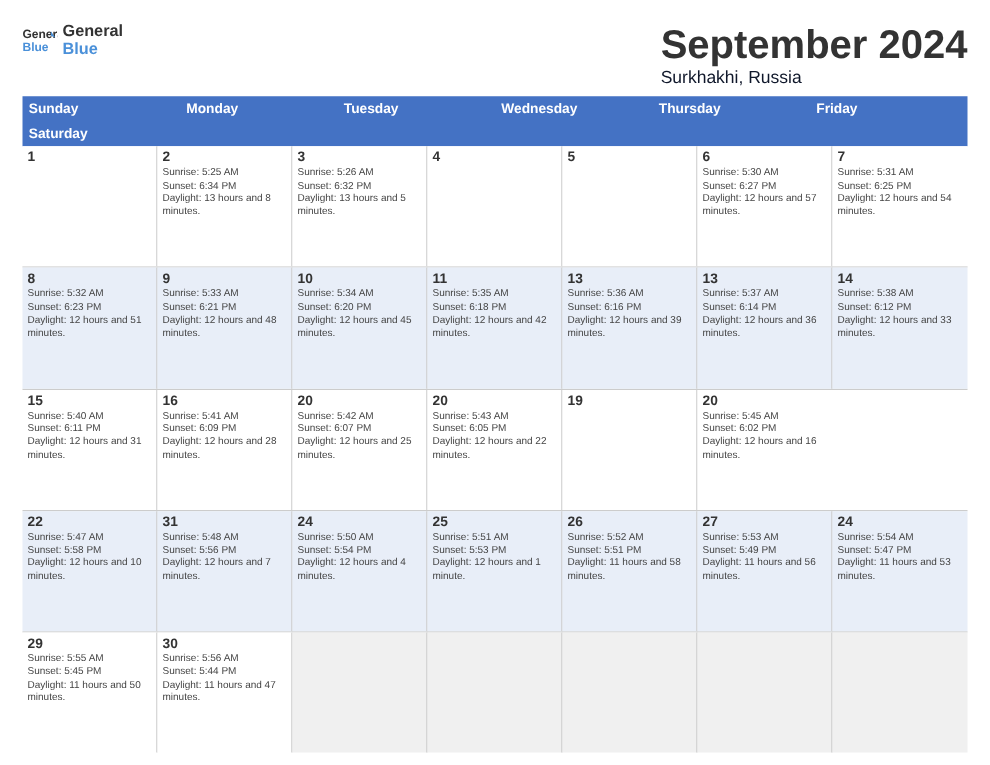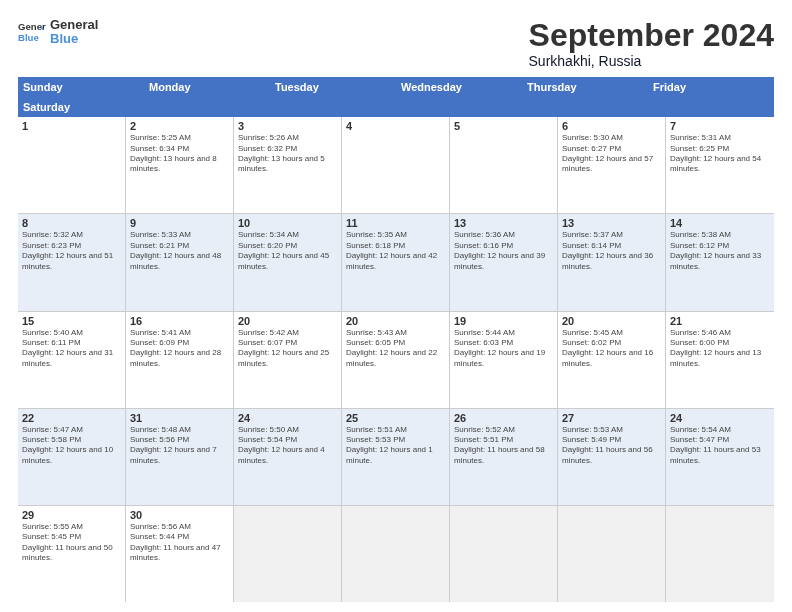--- a/index.html
+++ b/index.html
@@ -217,30 +217,25 @@
         <div class="cal-cell">
           <span class="day-num">20</span>
           <p>Sunrise: 5:42 AM<br>Sunset: 6:07 PM<br>Daylight: 12 hours and 25 minutes.</p>
         </div>
         <div class="cal-cell">
           <span class="day-num">20</span>
           <p>Sunrise: 5:43 AM<br>Sunset: 6:05 PM<br>Daylight: 12 hours and 22 minutes.</p>
         </div>
         <div class="cal-cell">
           <span class="day-num">19</span>
-          <p>Sunrise: 5:44 AM<br>Sunset: 6:03 PM<br>Daylight: 12 hours and 19 minutes.</p>
         </div>
         <div class="cal-cell">
           <span class="day-num">20</span>
           <p>Sunrise: 5:45 AM<br>Sunset: 6:02 PM<br>Daylight: 12 hours and 16 minutes.</p>
         </div>
-        <div class="cal-cell">
-          <span class="day-num">21</span>
-          <p>Sunrise: 5:46 AM<br>Sunset: 6:00 PM<br>Daylight: 12 hours and 13 minutes.</p>
-        </div>
       </div>
 
       <div class="cal-row">
         <div class="cal-cell row-alt">
           <span class="day-num">22</span>
           <p>Sunrise: 5:47 AM<br>Sunset: 5:58 PM<br>Daylight: 12 hours and 10 minutes.</p>
         </div>
         <div class="cal-cell row-alt">
           <span class="day-num">31</span>
           <p>Sunrise: 5:48 AM<br>Sunset: 5:56 PM<br>Daylight: 12 hours and 7 minutes.</p>

